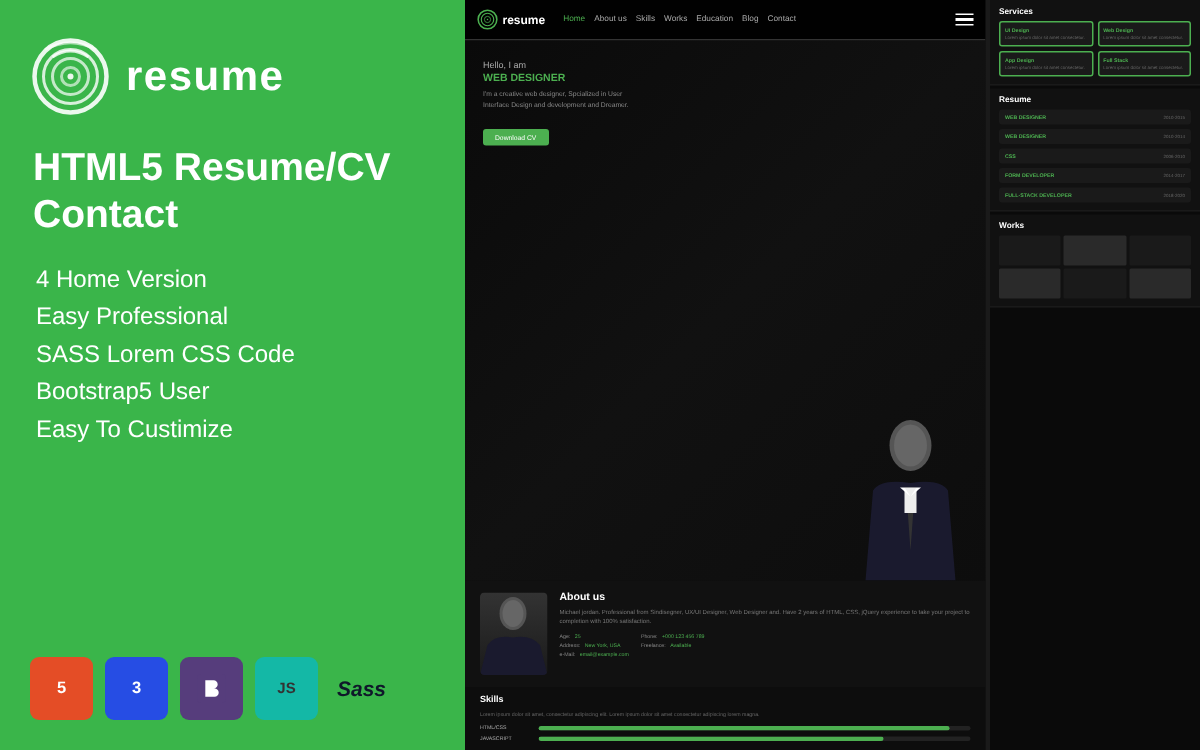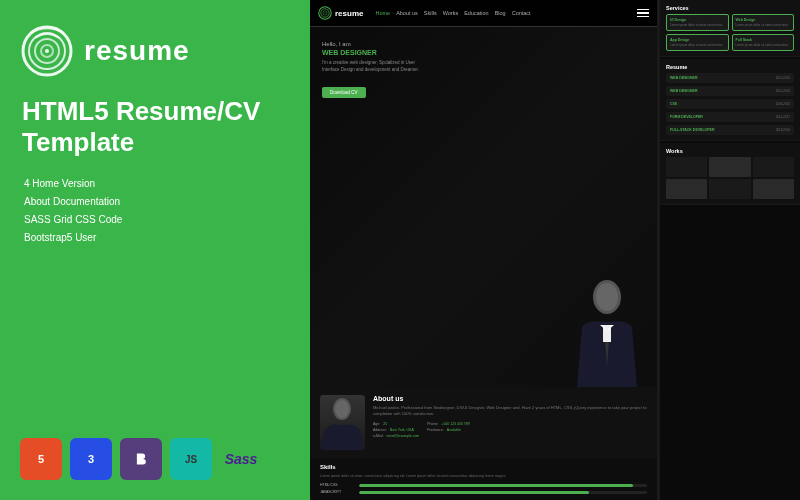--- a/index.html
+++ b/index.html
@@ -51,21 +51,21 @@
       margin-left: 2px;
     }
 
     .features-list {
       list-style: none;
       margin-bottom: 20px;
     }
 
     .features-list li {
       color: #fff;
-      font-size: 10px;
+      font-size: 16px;
       font-weight: 500;
       margin-bottom: 7px;
       padding-left: 4px;
     }
 
     .tech-badges {
       display: flex;
       align-items: center;
       gap: 8px;
       flex-wrap: wrap;
@@ -453,47 +453,48 @@
       <circle cx="27" cy="27" r="12" fill="none" stroke="white" stroke-width="2" opacity="0.7"></circle>
       <circle cx="27" cy="27" r="6" fill="none" stroke="white" stroke-width="2" opacity="0.6"></circle>
       <circle cx="27" cy="27" r="2" fill="white" opacity="0.9"></circle>
 
       <path d="M 15 14 Q 27 6 39 14" fill="none" stroke="white" stroke-width="2" opacity="0.8"></path>
       <path d="M 10 9 Q 27 0 44 9" fill="none" stroke="white" stroke-width="2" opacity="0.6"></path>
     </svg>
     <span class="brand-name">resume</span>
   </div>
 
-  <div class="main-title">HTML5 Resume/CV Template</div>
+  <div class="main-title">HTML5 Resume/CV Contact</div>
 
   <ul class="features-list">
     <li>4 Home Version</li>
-    <li>About Documentation</li>
-    <li>SASS Grid CSS Code</li>
+    <li>Easy Professional</li>
+    <li>SASS Lorem CSS Code</li>
     <li>Bootstrap5 User</li>
+    <li>Easy To Custimize</li>
   </ul>
 
   <div class="tech-badges">
     <div class="badge badge-html">
       <span>5</span>
     </div>
     <div class="badge badge-css">
       <span>3</span>
     </div>
     <div class="badge badge-bootstrap">
       <svg width="22" height="22" viewBox="0 0 32 32">
         <rect x="2" y="2" width="28" height="28" rx="4" fill="#563d7c"></rect>
         <path d="M10 8h8a4 4 0 0 1 0 8h-8zm0 8h9a4 4 0 0 1 0 8h-9z" fill="white"></path>
       </svg>
     </div>
     <div class="badge badge-js">
       <span style="color:#333;font-size:10px;font-weight:900;">JS</span>
     </div>
     <div class="badge badge-sass">
-      <span style="font-style:italic;font-size:14px;color:#4c1d95;font-weight:900;">Sass</span>
+      <span style="font-style:italic;font-size:14px;color:#0f172a;font-weight:900;">Sass</span>
     </div>
   </div>
 </div>
 
 <div class="right-panel">
 
   <div class="preview-main">
 
     <div class="preview-nav">
       <div class="nav-logo">

